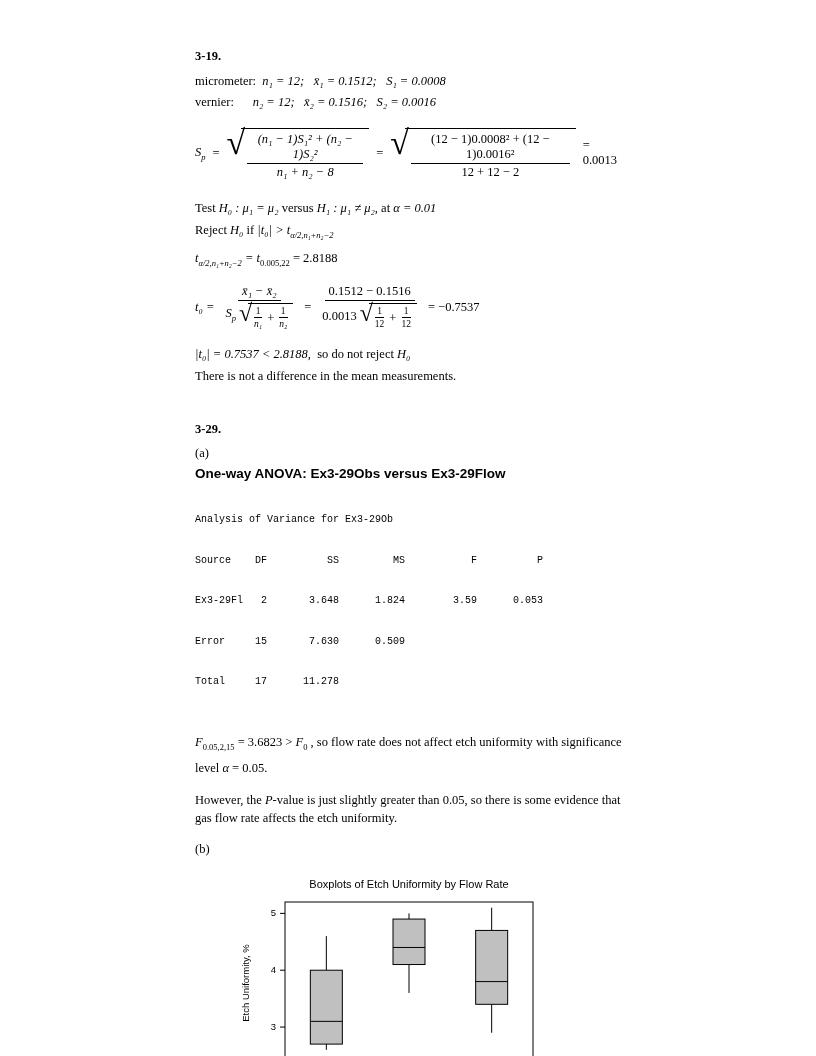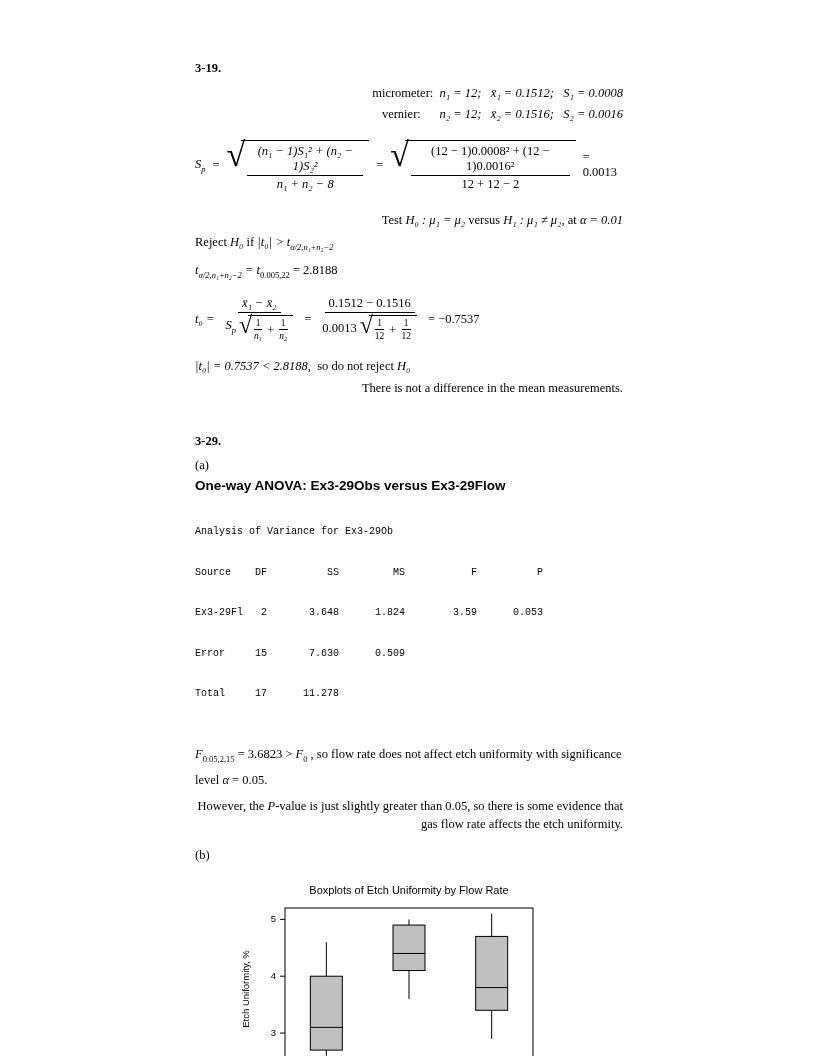--- a/index.html
+++ b/index.html
@@ -1,24 +1,24 @@
 <!DOCTYPE html>
 <html><head>
 <meta charset="utf-8">
 <style>
   * { box-sizing: border-box; }
   html,body { margin:0; padding:0; background:#ffffff; }
   .page {
     position:relative; width:672px; height:1056px; margin:0 auto; background:#fff;
-    padding:60px 121px 0 123px; color:#000;
+    padding:48px 121px 0 123px; color:#000;
     font-family:"Liberation Serif", serif; font-size:12.5px;
     overflow:hidden;
   }
   p { margin:0; }
-  .text-line { line-height:21px; white-space:pre-wrap;text-align:right; }
+  .text-line { line-height:21px; white-space:pre-wrap; }
   .tall-line { line-height:23px; white-space:pre-wrap; }
   .prob-num { font-weight:bold; line-height:16px; margin:0 0 7px; }
   .it { font-style:italic; }
   sub { font-size:8.5px; }
   sub.it { font-style:italic; }
 
   .equation { display:flex; align-items:center; gap:7px; }
   .eq-sp { margin:13px 0 18px; }
   .eq-t0 { margin:10px 0 13px; }
 
@@ -32,21 +32,21 @@
   .sqrt { display:inline-flex; align-items:flex-start; }
   .rad { font-size:34px; line-height:30px; margin-right:-4px; transform:translateY(2px); }
   .sqrt-body { border-top:1.3px solid #000; margin-top:2px; padding:3px 6px 0 6px; display:inline-flex; align-items:center; gap:3px; }
   .sqrt.small .rad { font-size:24px; line-height:21px; transform:translateY(1px); }
   .sqrt.small .sqrt-body { padding:2px 4px 0 4px; margin-top:1px; }
 
   .sec-329 { margin-top:34px; }
   .minitab-h { font-family:"Liberation Sans", sans-serif; font-size:13.5px; font-weight:bold; line-height:18px; margin:3px 0 3px; }
   .mono { font-family:"Liberation Mono", monospace; font-size:10px; line-height:13.5px; white-space:pre; margin:2px 0 0; }
   .f-line { margin-top:15px; line-height:22px; white-space:pre-wrap; }
-  .pval { line-height:18px; margin-top:6px; max-width:572px; }
+  .pval { line-height:18px; margin-top:12px; max-width:572px; }
   .part-line { line-height:18px; }
   .part-b { margin-top:13px; }
   .chart-wrap { margin:14px 0 0 38px; width:330px; }
 </style>
 </head>
 <body>
 
 <div class="page">
 
   <section>

